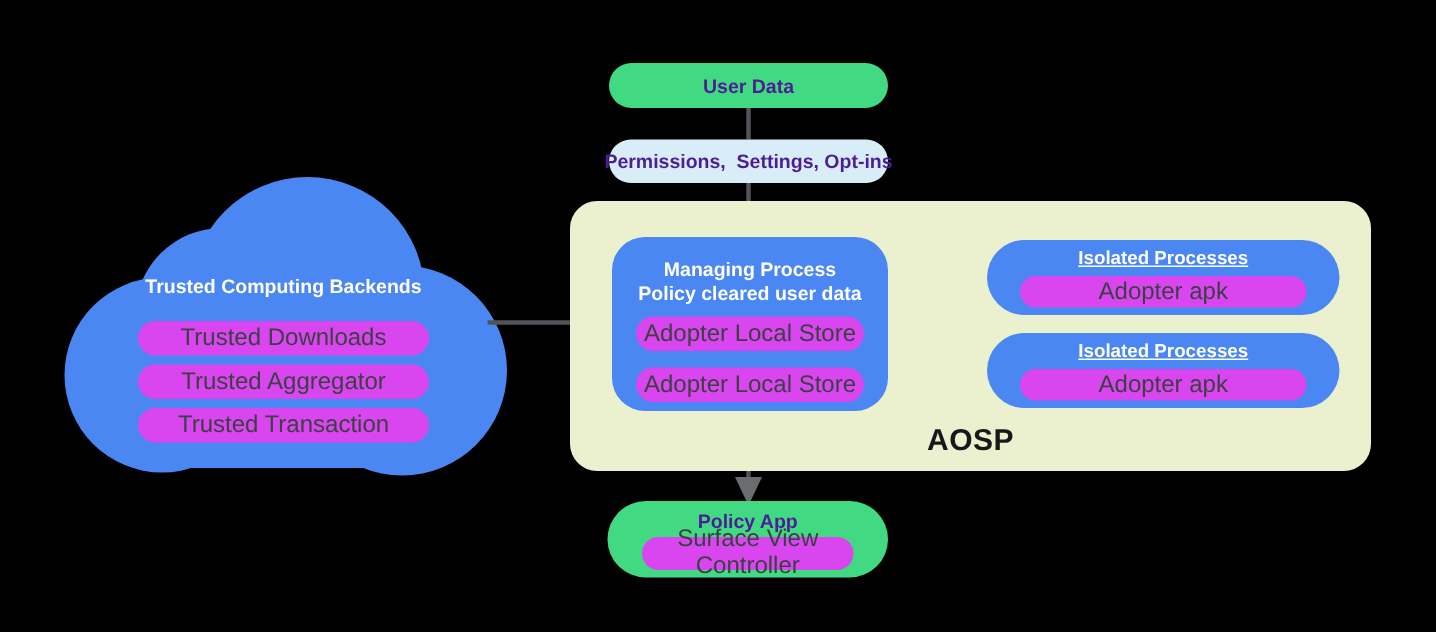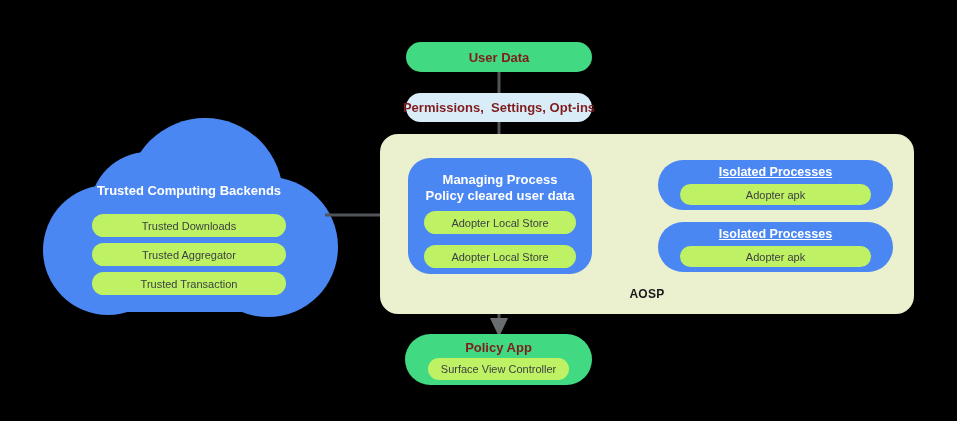--- a/index.html
+++ b/index.html
@@ -10,25 +10,25 @@
   }
   .abs{position:absolute;box-sizing:border-box;}
   .layer{position:absolute;inset:0;width:957px;height:421px;}
   .center{display:flex;align-items:center;justify-content:center;text-align:center;}
   .node{z-index:2;}
   .pill-green{background:#41d982;border-radius:16px;}
   .pill-lblue{background:#d9edf9;border-radius:15px;}
   .box-blue{background:#4b87f2;}
   .box-green{background:#41d982;}
   .aosp{background:#ebf0ce;border-radius:18px;z-index:1;}
-  .white-pill{background:#bef264;border-radius:999px;color:#3c4043;font-size:11px;}
-  .t-bold-dark{color:#7f1d1d;font-weight:bold;font-size:13px;}
+  .white-pill{background:#d946ef;border-radius:999px;color:#3c4043;font-size:16px;}
+  .t-bold-dark{color:#4c1d95;font-weight:bold;font-size:13px;}
   .t-bold-white{color:#ffffff;font-weight:bold;font-size:13px;}
   .t-underline{text-decoration:underline;font-size:12.5px;}
-  .aosp-label{color:#17181a;font-weight:bold;font-size:12px;letter-spacing:.3px;}
+  .aosp-label{color:#17181a;font-weight:bold;font-size:20px;letter-spacing:.3px;}
   .mp-title{line-height:16px;}
   .pre{white-space:pre;}
 </style>
 </head>
 <body>
 
 <div class="stage">
 
   <svg class="layer" viewBox="0 0 957 421">
     <g fill="#4b87f2">

